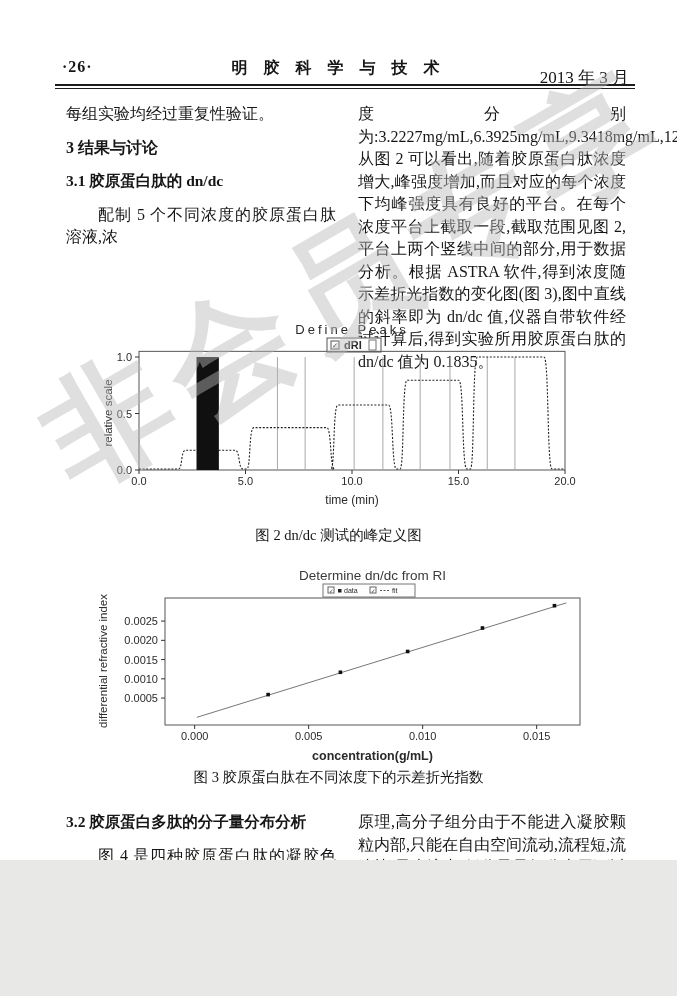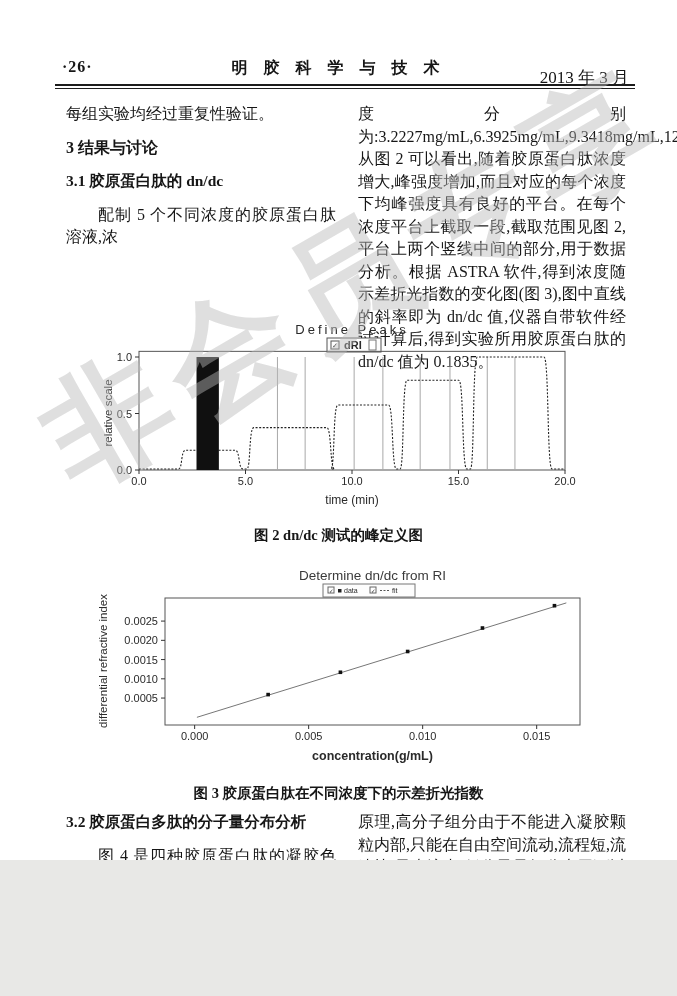--- a/index.html
+++ b/index.html
@@ -18,23 +18,23 @@
   .h-sec{font-weight:700;font-size:16px;margin:1px 0;}
   .h-sub{font-weight:700;font-size:15.5px;margin:1px 0;}
   .tl{left:55px;top:92px;}
   .tr{left:347px;top:92px;width:290px;}
   .bl{left:55px;top:800px;}
   .br{left:347px;top:800px;width:290px;}
   
   .figsvg{position:absolute;left:55px;}
   #fig2-svg{top:323px;}
   #fig3-svg{top:568px;}
-  .caption{position:absolute;left:0;right:0;text-align:center;font-weight:700;font-size:14.5px;}
+  .caption{position:absolute;left:0;right:0;text-align:center;font-weight:400;font-size:14.5px;}
   #cap2{top:526px;}
-  #cap3{top:784px;}
+  #cap3{top:768px;}
   .footer{position:absolute;left:0;right:0;top:948px;text-align:center;font-size:12.5px;color:#3c3c3c;}
   
   .watermark{position:absolute;left:55px;top:370px;z-index:4;pointer-events:none;
              font-size:125px;letter-spacing:14px;color:#b9b9b9;opacity:.45;white-space:nowrap;
              font-weight:700;transform:rotate(-30deg);transform-origin:0 50%;}
   svg text{font-family:"Liberation Sans",sans-serif;}
 </style>
 </head>
 <body>
 

